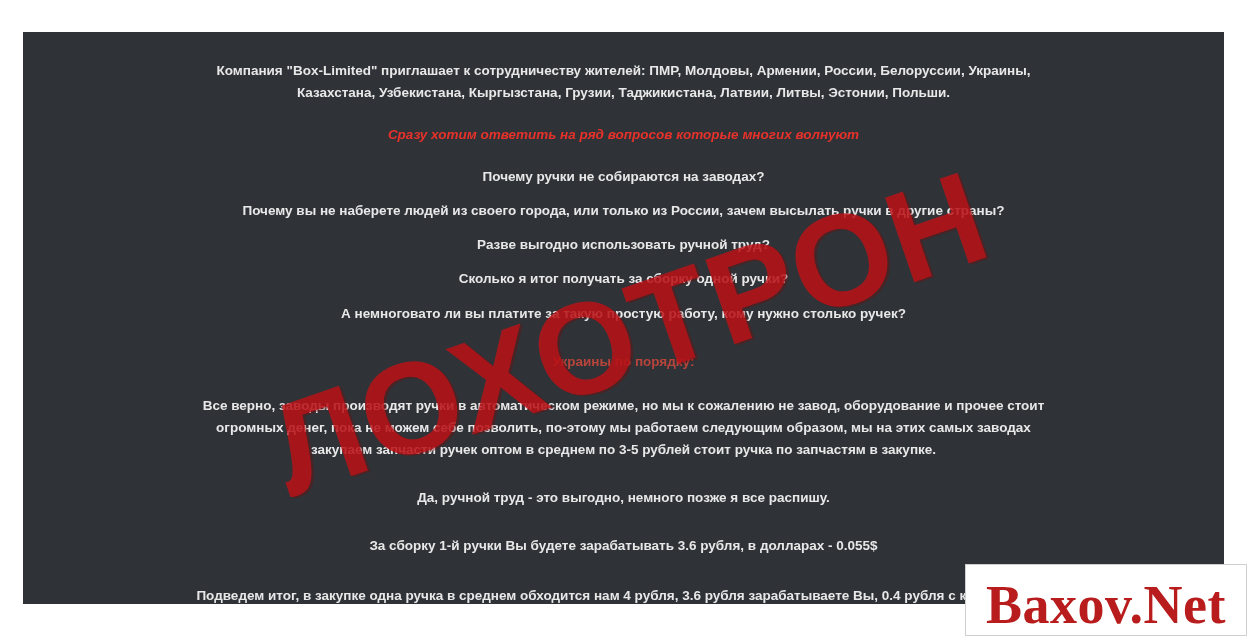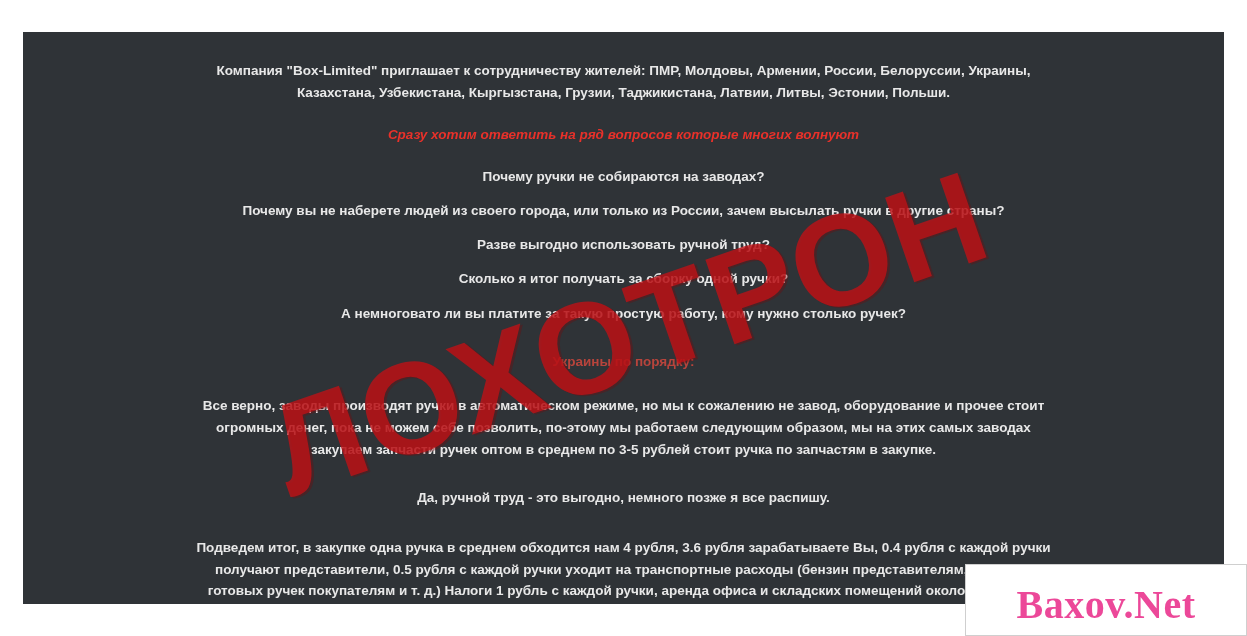--- a/index.html
+++ b/index.html
@@ -105,23 +105,23 @@
     height: 70px;
     background: #ffffff;
     border: 1px solid #cfcfcf;
     z-index: 5;
     display: flex;
     align-items: center;
     justify-content: center;
   }
   .logo-text {
     font-family: "Liberation Serif", serif;
-    font-size: 40px;
+    font-size: 54px;
     font-weight: bold;
-    color: #ec4899;
+    color: #b91c1c;
     letter-spacing: 0.5px;
     margin-top: 9px;
   }
 </style>
 </head>
 <body>
 
 <div class="page">
 
   <div class="dark-panel">
@@ -140,20 +140,21 @@
         <div>А немноговато ли вы платите за такую простую работу, кому нужно столько ручек?</div>
       </div>
 
       <p class="para answer-head">Украины по порядку:</p>
 
       <p class="body-para">Все верно, заводы производят ручки в автоматическом режиме, но мы к сожалению не завод, оборудование и прочее стоит огромных денег, пока не можем себе позволить, по-этому мы работаем следующим образом, мы на этих самых заводах закупаем запчасти ручек оптом в среднем по 3-5 рублей стоит ручка по запчастям в закупке.</p>
 
       <p class="body-para spaced">Да, ручной труд - это выгодно, немного позже я все распишу.</p>
 
 
+      <p class="body-para spaced">За сборку 1-й ручки Вы будете зарабатывать 3.6 рубля, в долларах - 0.055$</p>
 
       <p class="final">Подведем итог,  в закупке одна ручка в среднем обходится нам 4 рубля, 3.6 рубля зарабатываете Вы, 0.4 рубля с каждой ручки получают представители, 0.5 рубля с каждой ручки уходит на транспортные расходы (бензин представителям, доставка готовых ручек покупателям и т. д.) Налоги 1 рубль с каждой ручки, аренда офиса и складских помещений около 2 рублей с каждой ручки, по итогу 11 рублей расходов, одну готовую ручку мы продаем по 12-13 рублей, наша чистая выручка составляет 1-2 рубля с ручки. В магазине самая обычная ручка стоит от 26 рублей. Мы ручки продаем оптом по 12-13 рублей за штуку, магазины делают уже свою наценку.</p>
 
     </div>
 
     <div class="watermark">
       <div class="watermark-text">ЛОХОТРОН</div>
     </div>
 
   </div>

